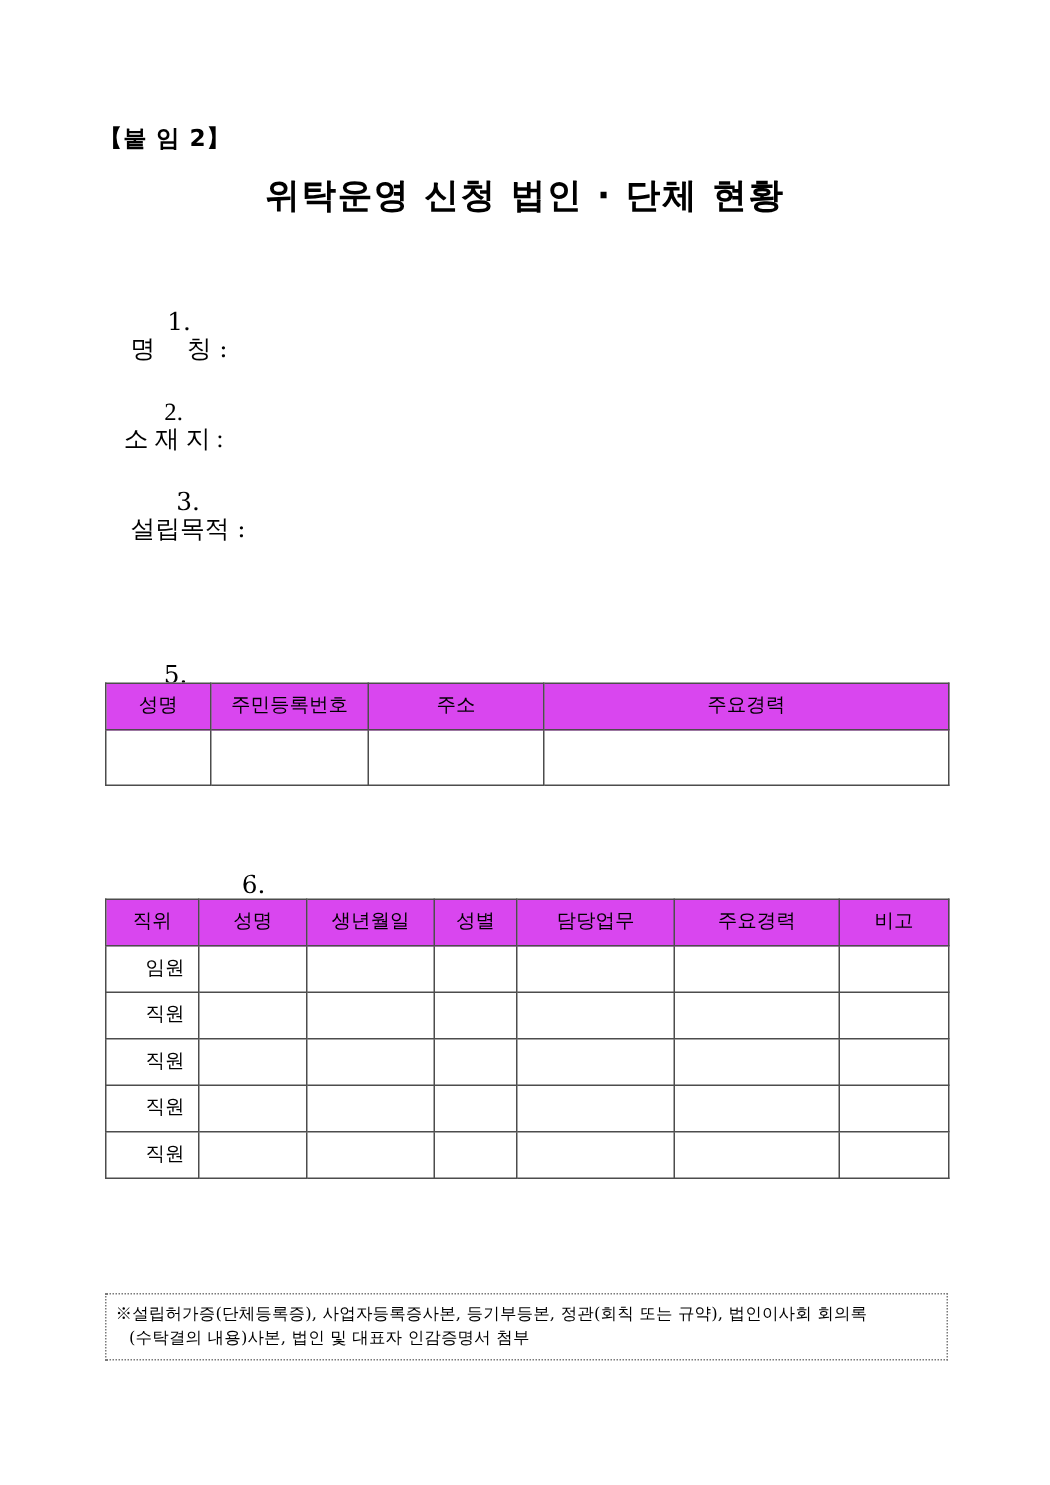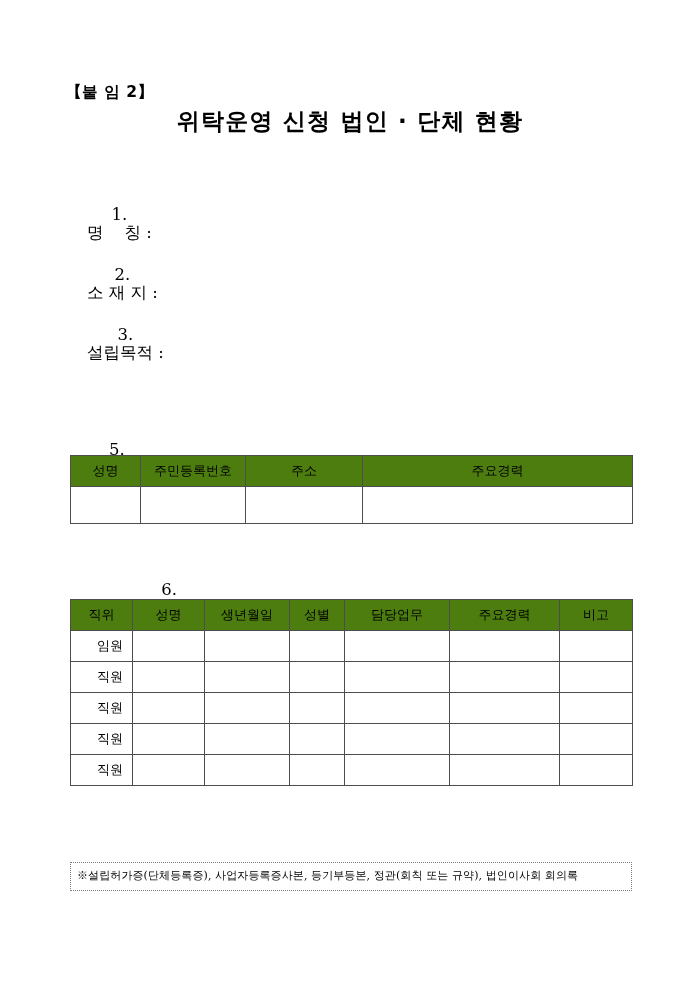--- a/index.html
+++ b/index.html
@@ -34,21 +34,21 @@
     font-size: 15.5px;
     letter-spacing: 0.6px;
     line-height: 1;
     white-space: pre;
   }
 
   
   .doc-title {
     position: absolute;
     left: 0;
-    top: 108px;
+    top: 118px;
     width: 700px;
     text-align: center;
     font-family: "DejaVu Sans", "Liberation Sans", sans-serif;
     font-weight: bold;
     font-size: 23px;
     letter-spacing: 1.2px;
     line-height: 1.2;
     white-space: pre;
   }
 
@@ -59,21 +59,21 @@
     font-size: 16.5px;
     line-height: 1.1;
     white-space: pre;
     text-align: center;
   }
   .item .sub {
     font-size: 12.5px;
     letter-spacing: 0.3px;
   }
   .item-1 { top: 188px; }
-  .item-2 { top: 248px; }
+  .item-2 { top: 248px; font-family: Liberation Serif, serif; }
   .item-3 { top: 308px; }
   .item-4 { top: 366px; }
   .item-5 { top: 423px; }
   .item-6 { top: 563px; }
 
   
   table.form-table {
     position: absolute;
     left: 70px;
     border-collapse: collapse;
@@ -85,21 +85,21 @@
     border: 1px solid #4d4d4d;
     padding: 0;
     text-align: center;
     vertical-align: middle;
     font-weight: normal;
     font-size: 13px;
     line-height: 1.1;
     white-space: pre;
   }
   table.form-table th {
-    background: #4d7c0f;
+    background: #d946ef;
     margin-left: 31px;
   }
 
   
   #rep-table { top: 455px; width: 562px; }
   #rep-table th { height: 30px; }
   #rep-table td { height: 36px; }
 
   
   #members-table { top: 599px; width: 562px; }
@@ -253,15 +253,16 @@
         <td></td>
         <td></td>
         <td></td>
         <td></td>
       </tr>
     </tbody>
   </table>
 
   <div class="footnote">
     <span class="fn-line">※설립허가증(단체등록증), 사업자등록증사본, 등기부등본, 정관(회칙 또는 규약), 법인이사회 회의록</span>
+    <span class="fn-line indent">(수탁결의 내용)사본, 법인 및 대표자 인감증명서 첨부</span>
   </div>
 
 </div>
 
 </body></html>

